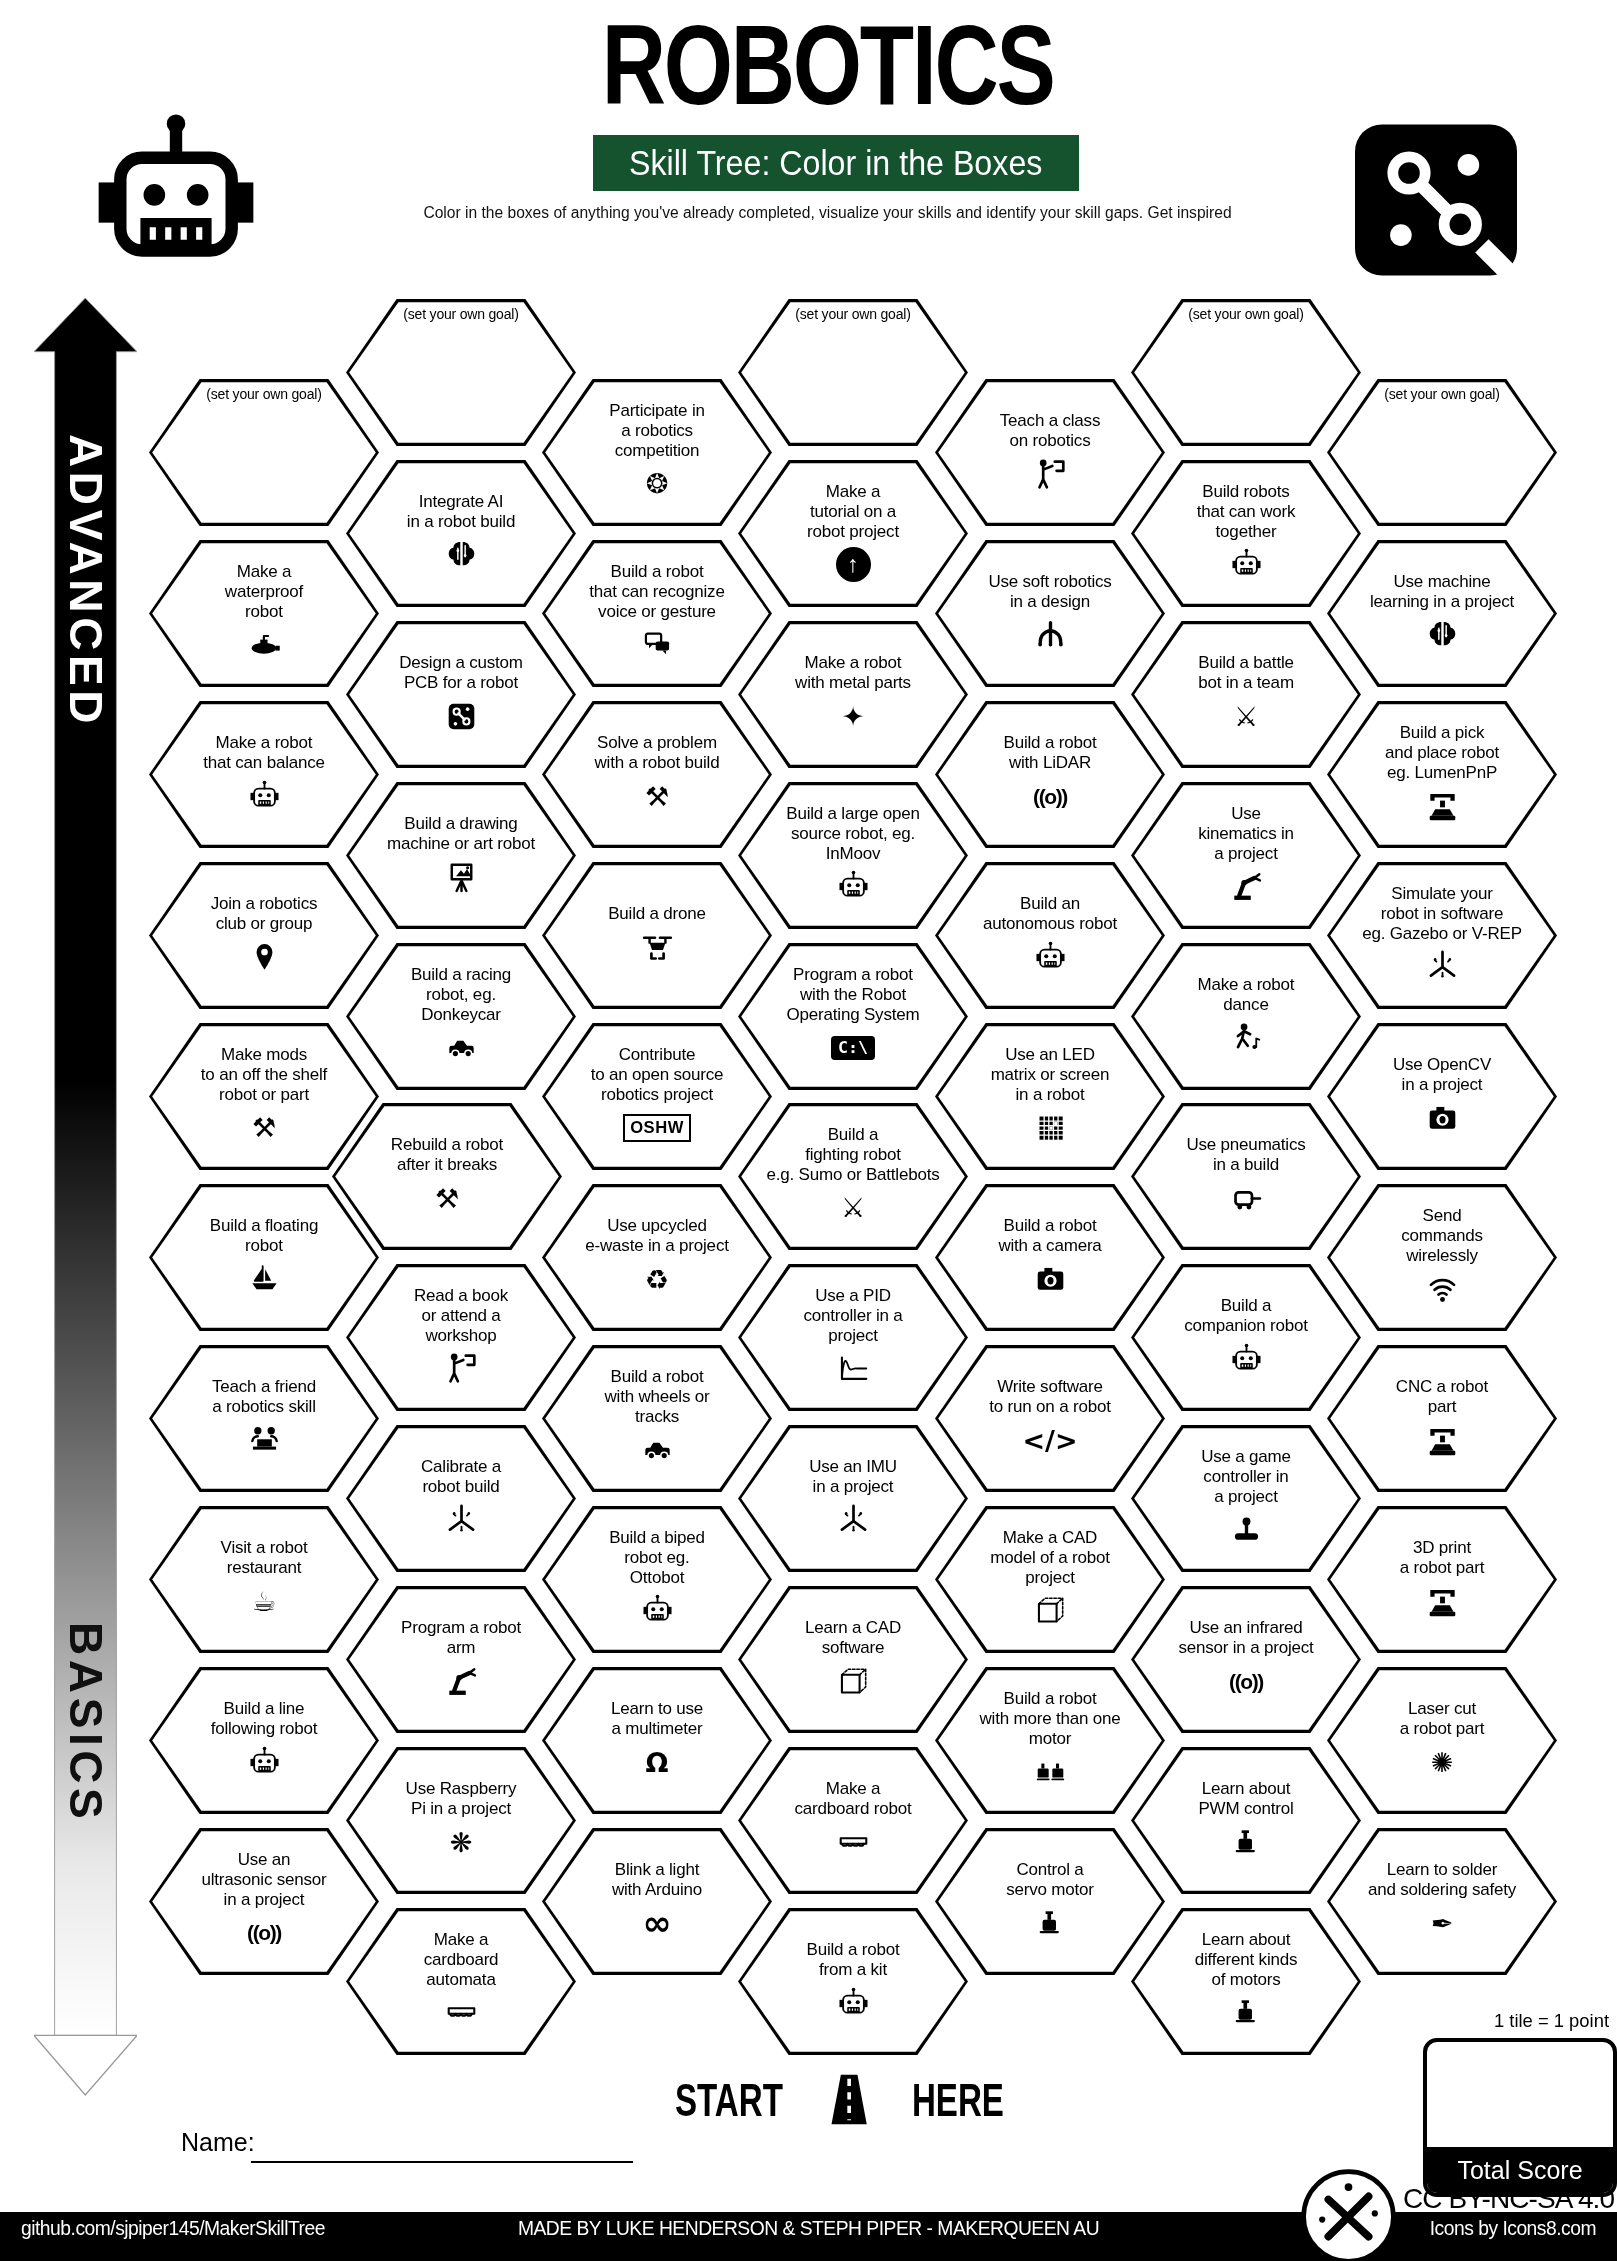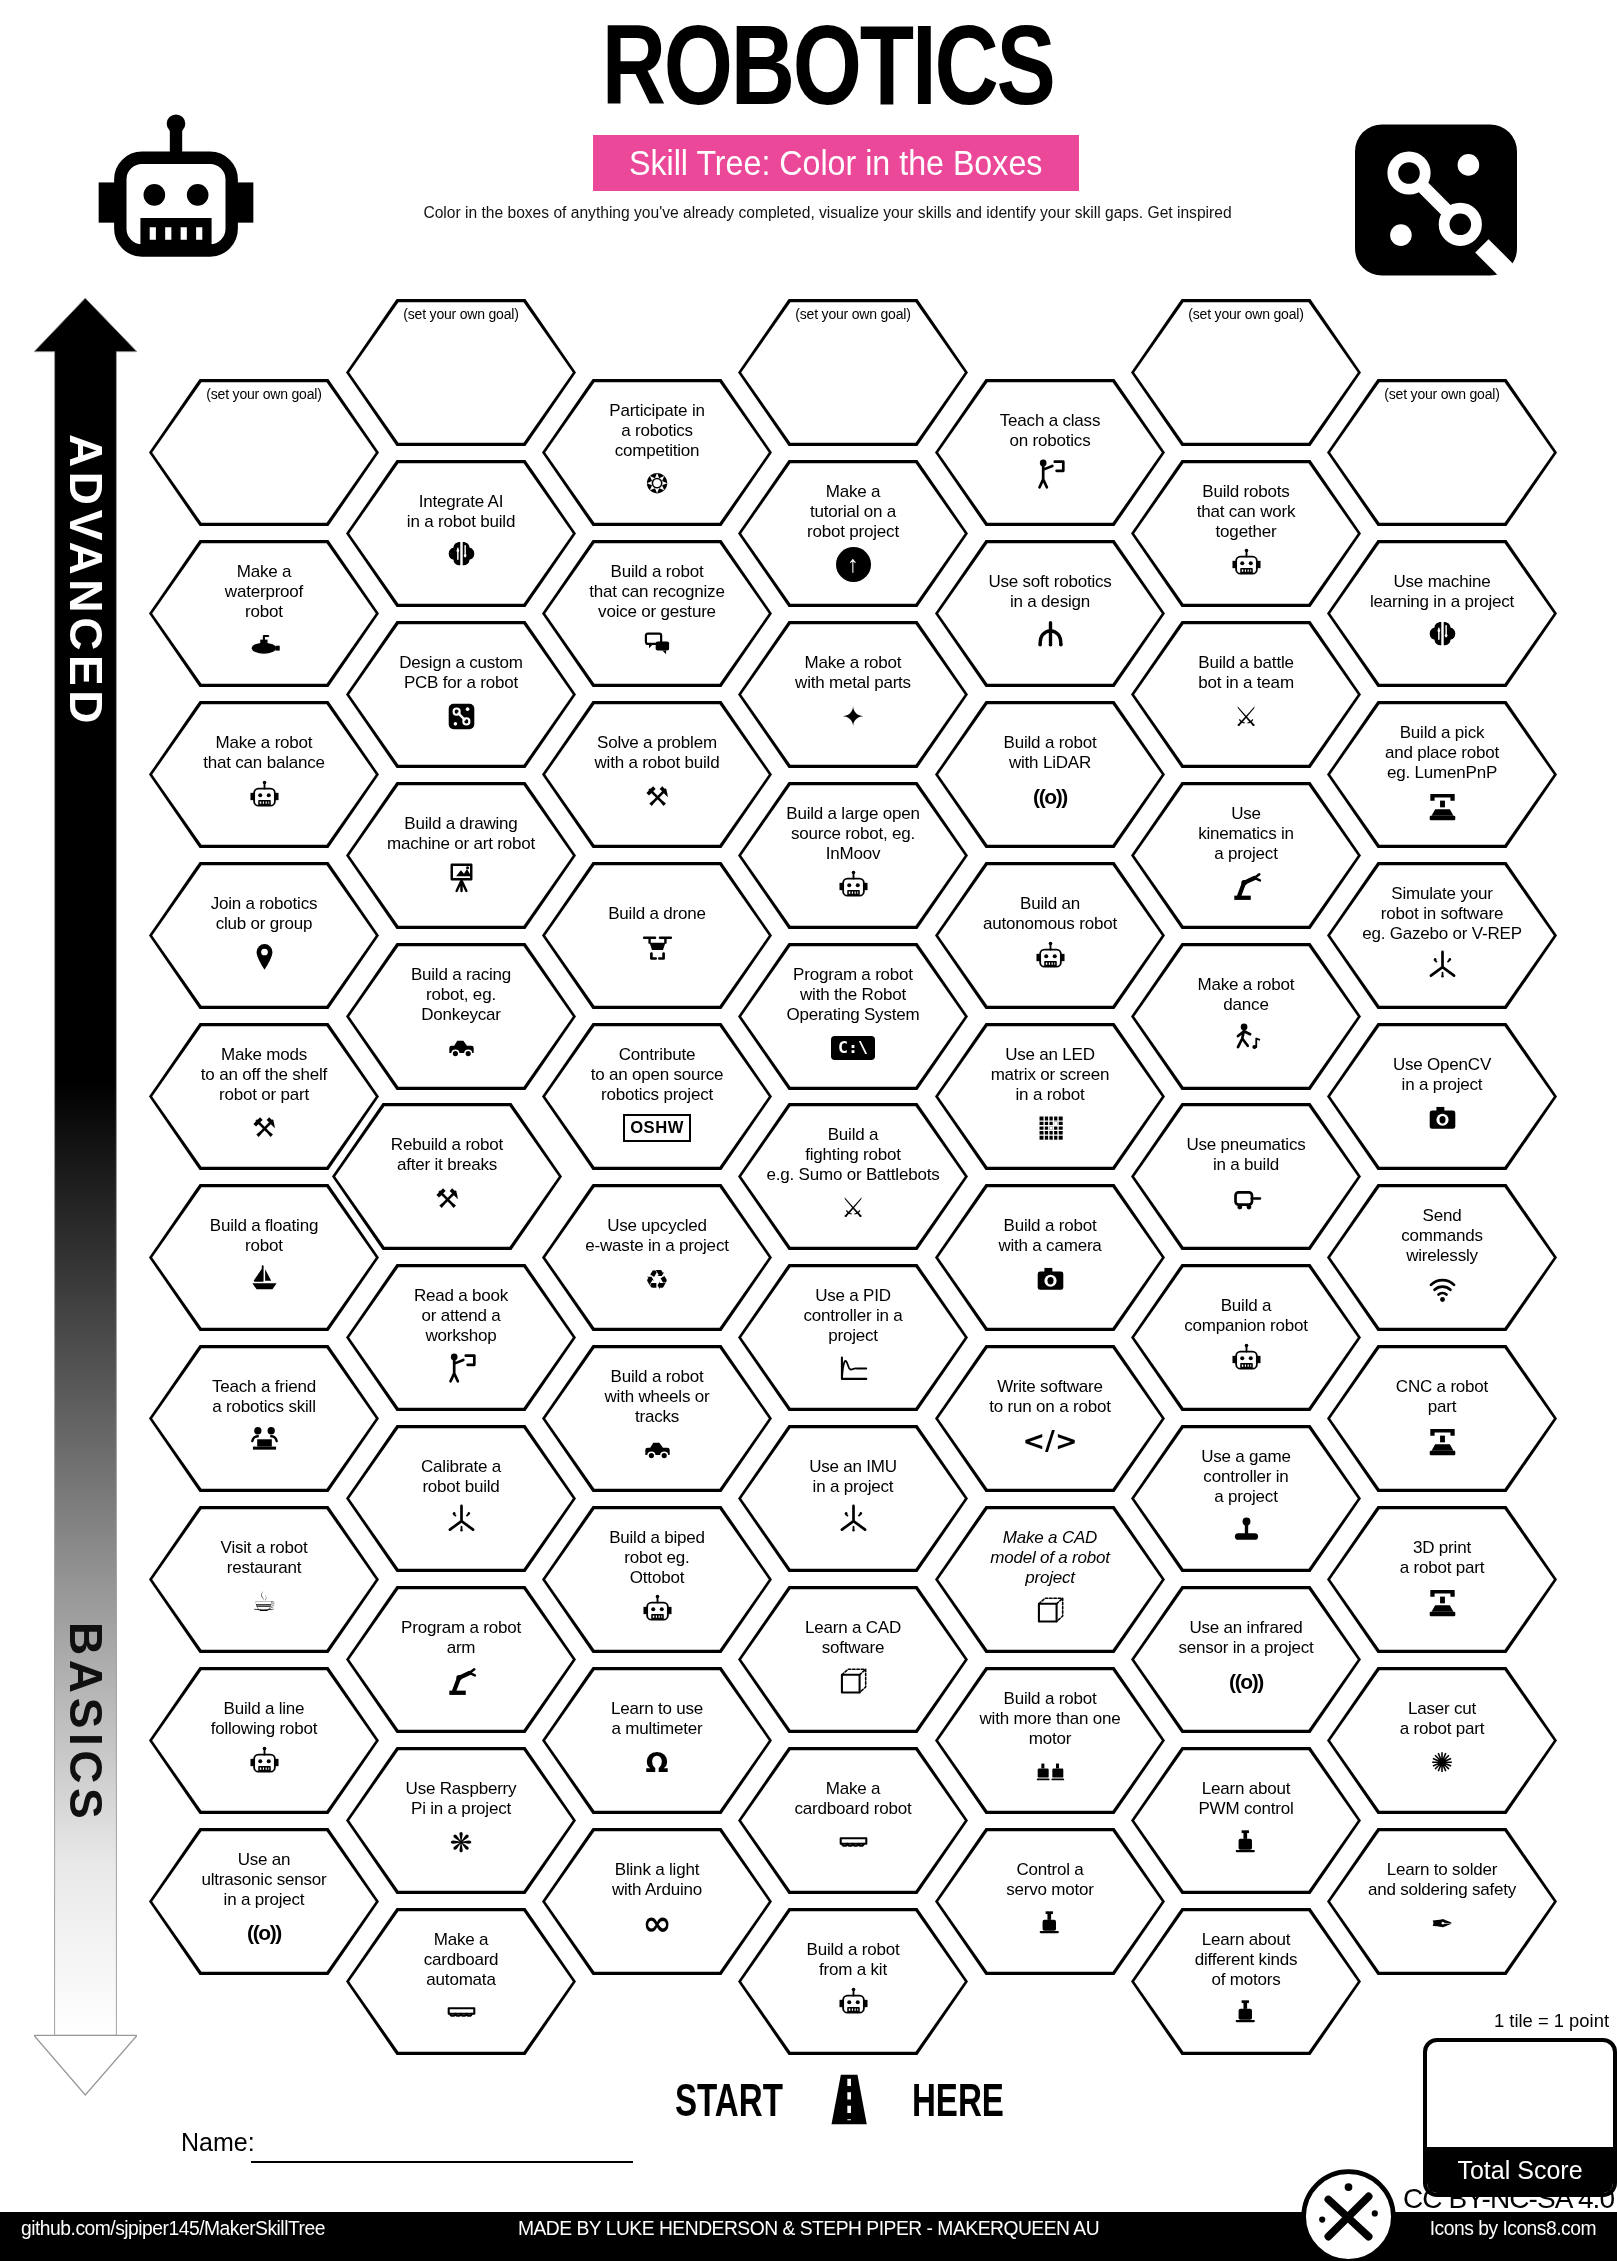--- a/index.html
+++ b/index.html
@@ -2,21 +2,21 @@
 <html style="font-size:7.4px"><head>
 <meta charset="utf-8">
 <style>
   html,body{margin:0;padding:0;background:#fff;}
   body{width:1617px;height:2261px;position:relative;font-family:"Liberation Sans",sans-serif;color:#000;overflow:hidden;}
   .abs{position:absolute;}
 
   
   #page-title{left:506px;top:8.3px;width:644px;text-align:center;font-weight:bold;font-size:114px;line-height:1;letter-spacing:-2.8px;}
   #page-title span{display:inline-block;transform:scaleX(0.78);transform-origin:center;}
-  #subtitle-box{left:593px;top:135px;width:486px;height:56px;background:#ec4899;color:#fff;display:flex;align-items:center;justify-content:center;font-size:35px;font-weight:400;}
+  #subtitle-box{left:593px;top:135px;width:486px;height:56px;background:#14532d;color:#fff;display:flex;align-items:center;justify-content:center;font-size:35px;font-weight:400;}
   #subtitle-box span{display:inline-block;transform:scaleX(0.92);}
   #description{left:294px;top:203px;width:1067px;text-align:center;font-size:15.6px;line-height:1.33;color:#111;}
   #robot-logo{left:77px;top:102px;width:198px;height:198px;}
   #circuit-badge{left:1346px;top:119px;width:180px;height:162px;}
   .bigsvg{width:100%;height:100%;}
 
   
   #level-arrow{left:34px;top:292px;width:103px;height:1809px;}
   .axis-label{left:54px;width:64px;display:flex;align-items:center;justify-content:center;writing-mode:vertical-rl;font-weight:bold;font-size:46px;letter-spacing:4.6px;}
   #advanced-label{top:349px;height:464px;color:#fff;}
@@ -693,21 +693,21 @@
         </div>
       </div>
     </div>
     <div class="hex" style="left: 935px; top: 1345px;">
       <div class="hex-in">
         <div class="hex-label">Write software
 to run on a robot</div>
         <div class="icon icon-txt">&lt;/&gt;</div>
       </div>
     </div>
-    <div class="hex" style="left: 935px; top: 1506px; font-style: italic;">
+    <div class="hex" style="left: 935px; top: 1506px;">
       <div class="hex-in">
         <div class="hex-label">Make a CAD
 model of a robot
 project</div>
         <div class="icon icon-svg">
           <svg viewBox="0 0 64 64" stroke="#000" fill="none" stroke-width="3" stroke-linecap="round" stroke-linejoin="round">
             <rect x="13" y="21" width="29" height="29" stroke-width="3.4"></rect>
             <path d="M13 21 L23 12 H52 V41 L42 50 M42 21 L52 12" stroke-width="2.6" stroke-dasharray="4 3"></path>
           </svg>
         </div>

